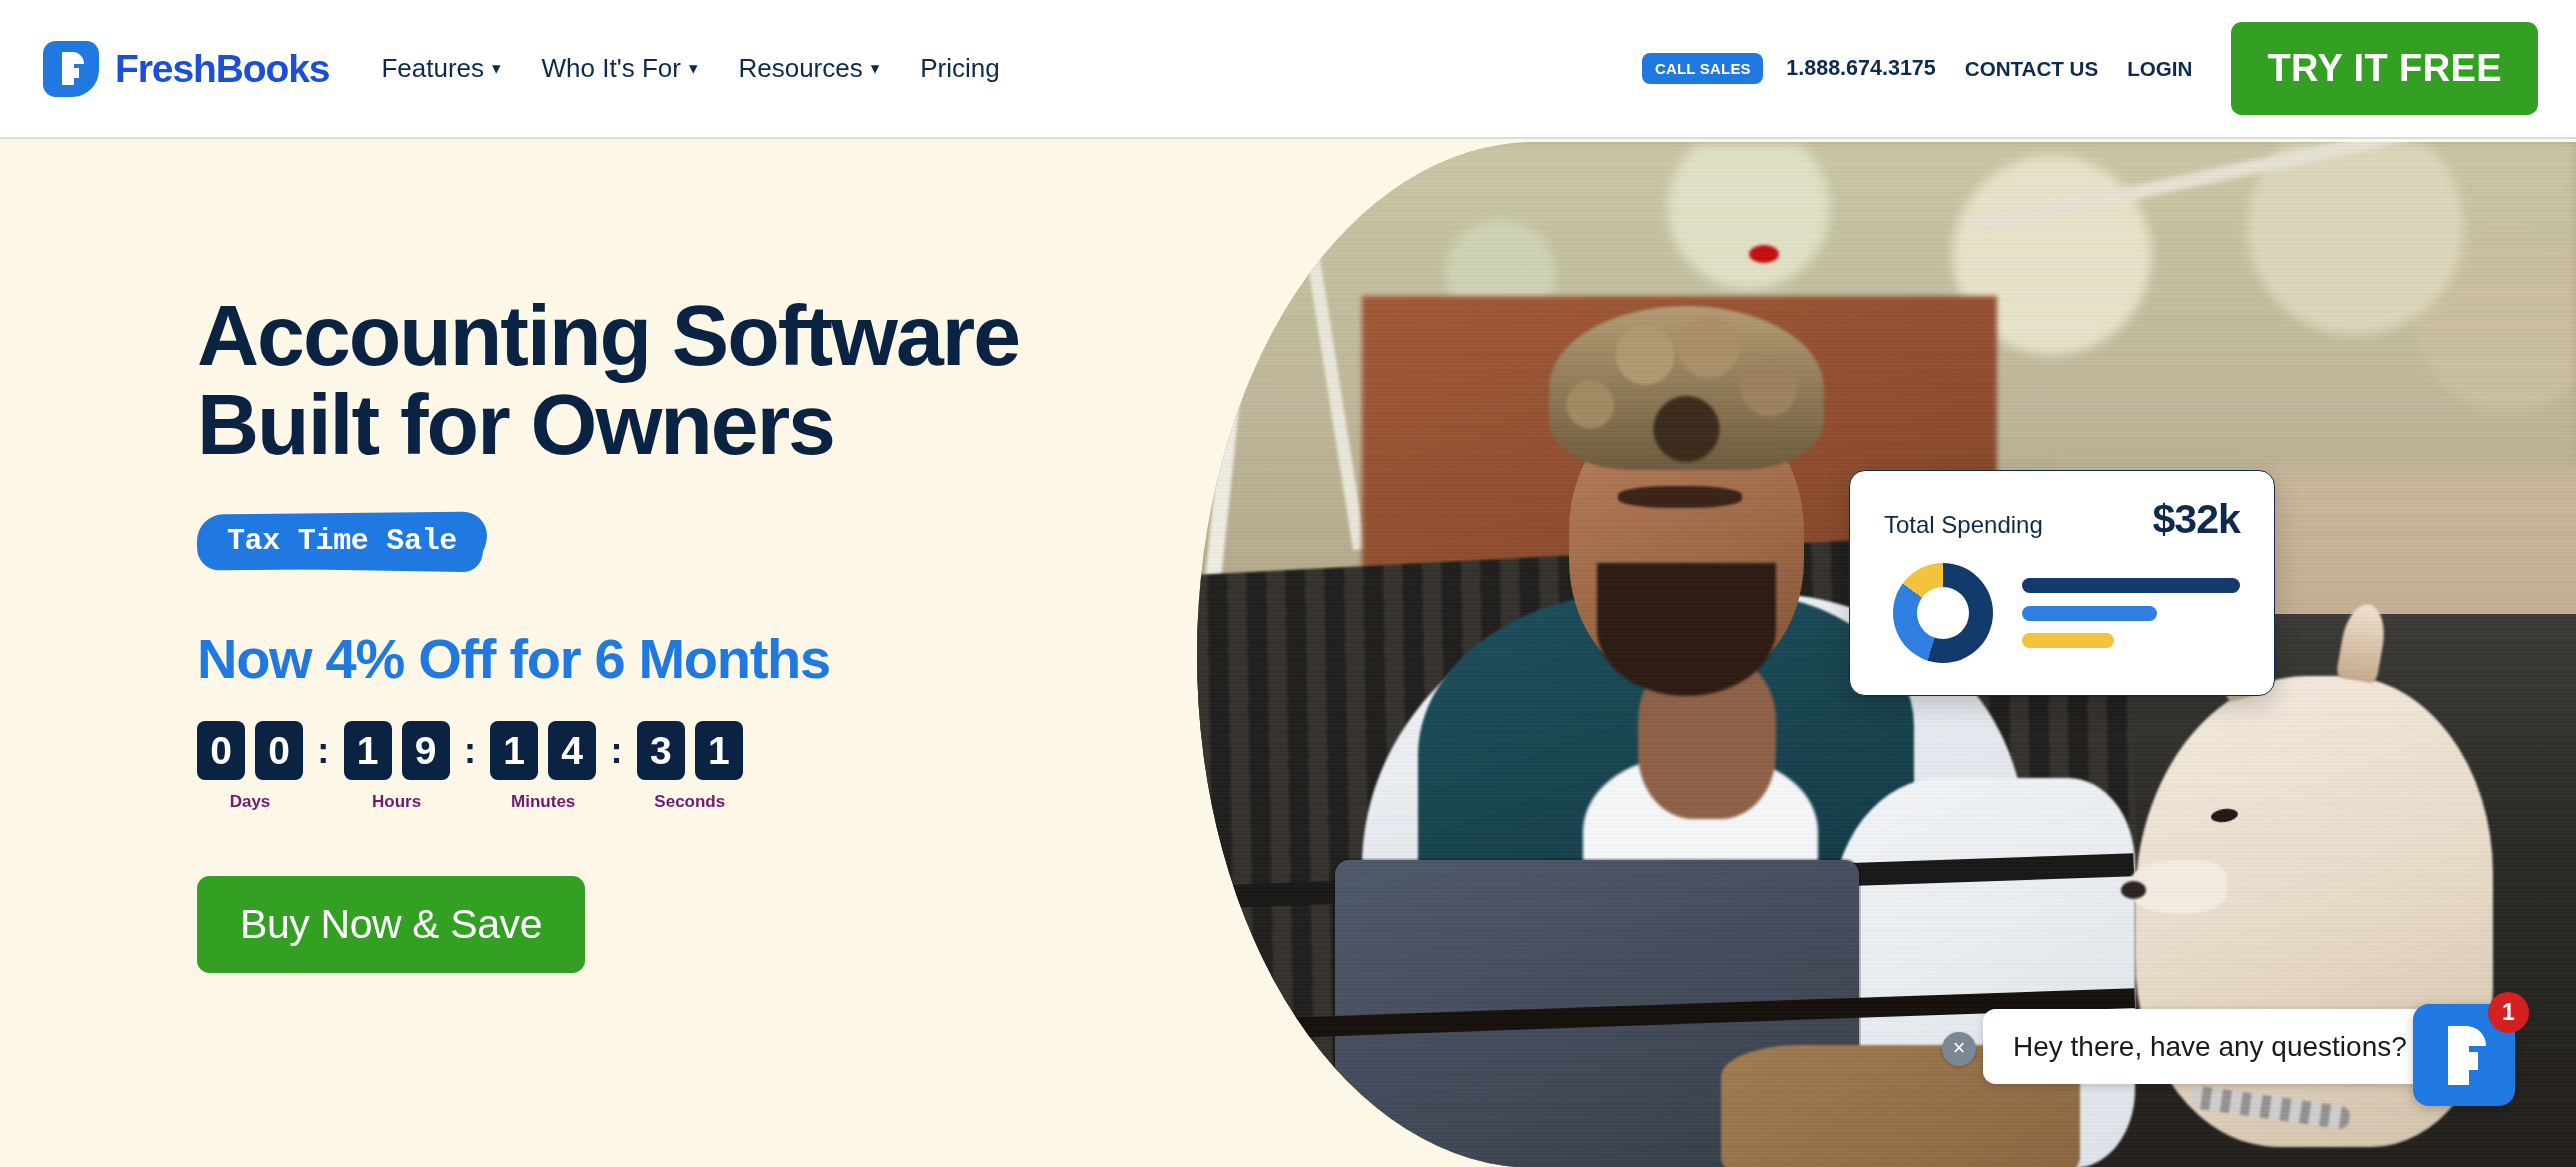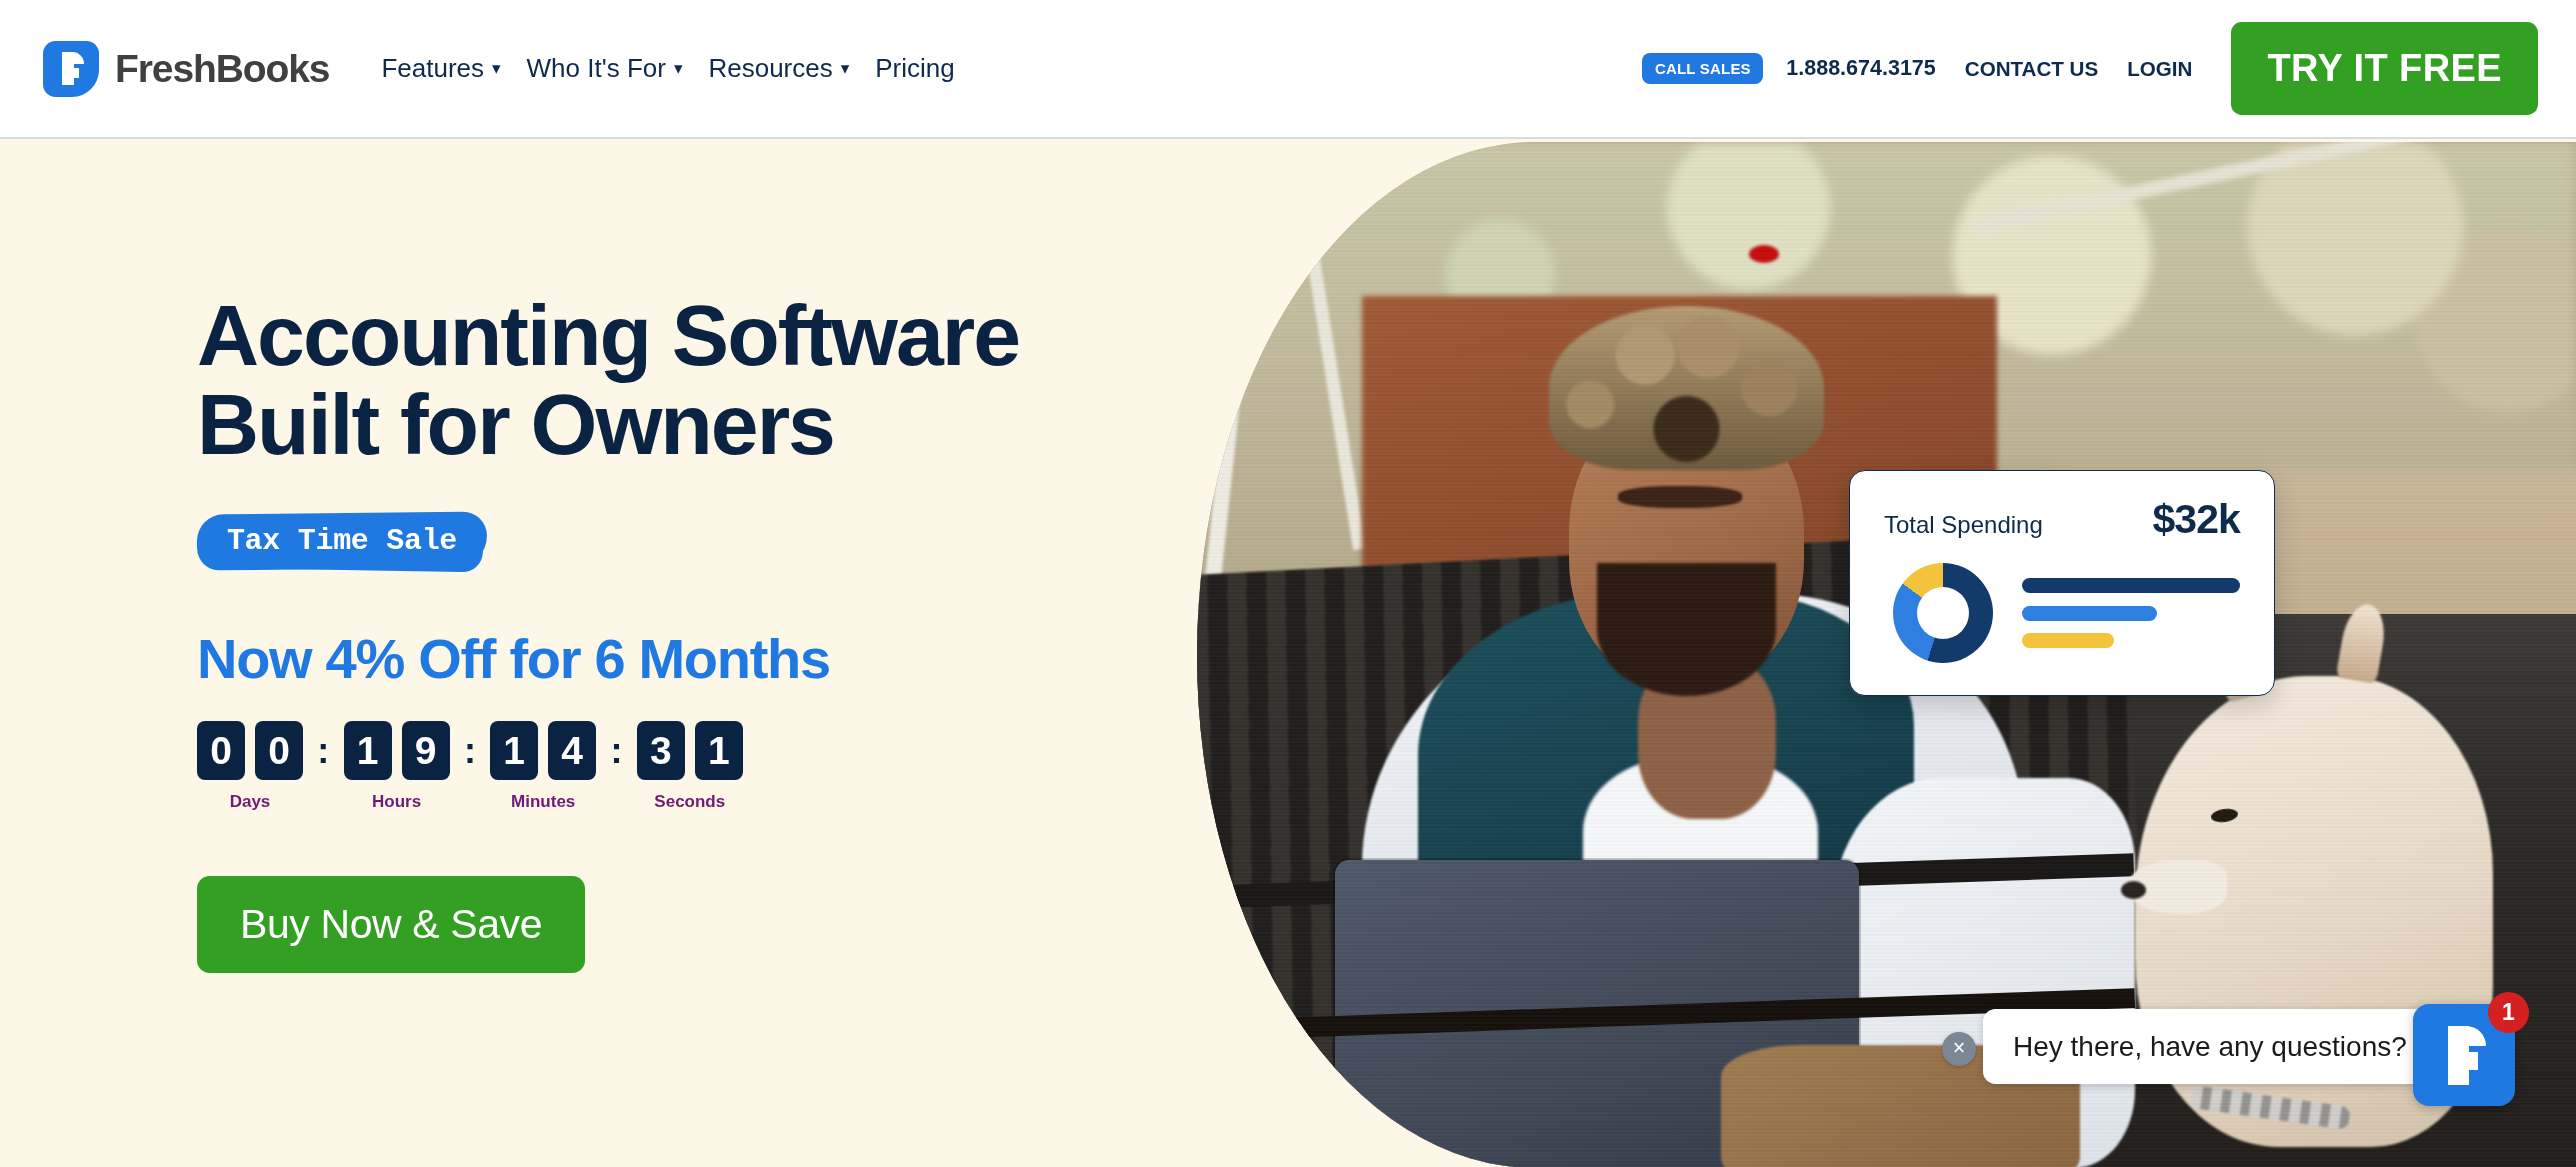--- a/index.html
+++ b/index.html
@@ -41,27 +41,27 @@
     background: #ffffff;
     border-top-right-radius: 11.6px;
   }
   .logo-mark .f-mid {
     position: absolute; left: 19px; top: 27px;
     width: 17px; height: 10px;
     background: #ffffff;
   }
   .logo-text {
     font-size: 39px; font-weight: bold;
-    color: #404040; letter-spacing: -1.1px;
+    color: #1d4ed8; letter-spacing: -1.1px;
     white-space: nowrap;
   }
 
   .nav {
     display: flex; align-items: center;
-    gap: 26px; margin-left: 52px;
+    gap: 41px; margin-left: 52px;
   }
   .nav-item {
     font-size: 26px; color: #0E2A4D;
     display: flex; align-items: center; gap: 8px;
     white-space: nowrap; cursor: pointer;
   }
   .caret { font-size: 17px; line-height: 1; color: #0E2A4D; }
 
   .header-right {
     margin-left: auto; margin-right: 38px;

